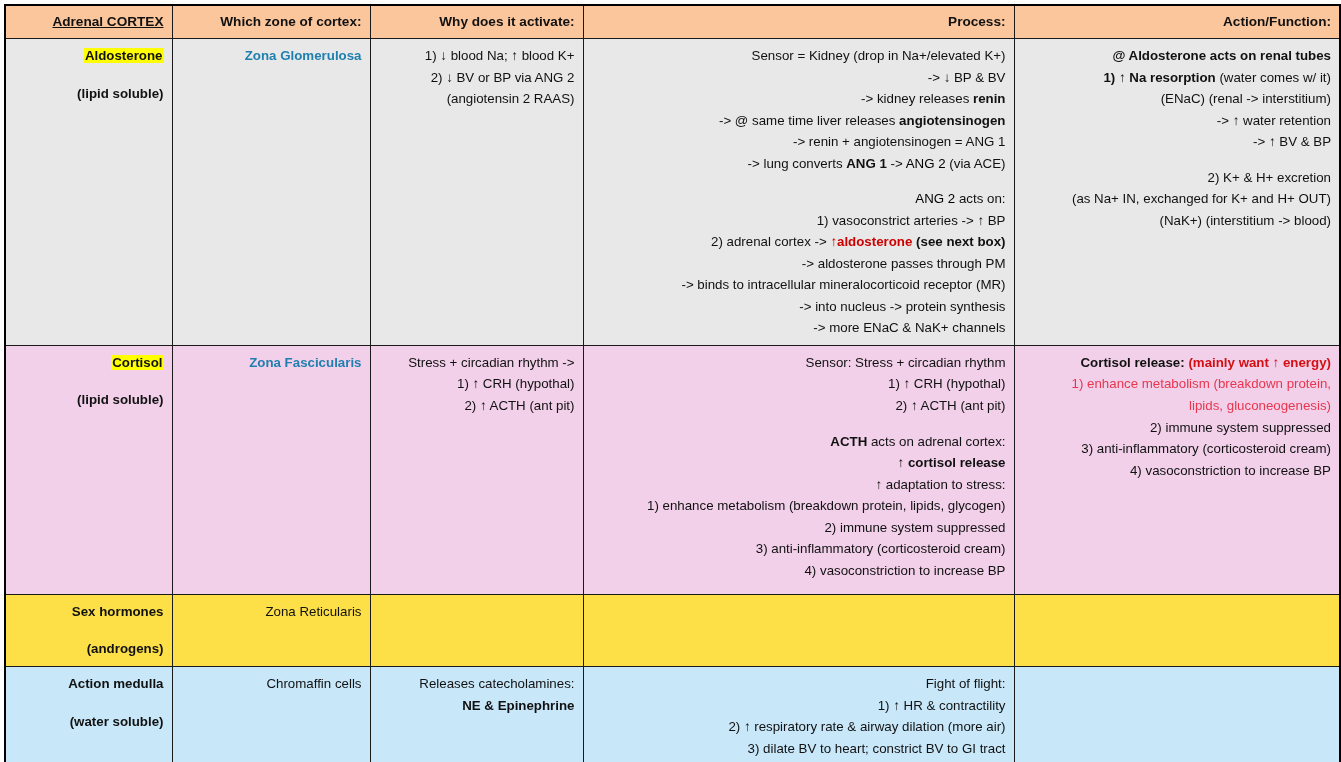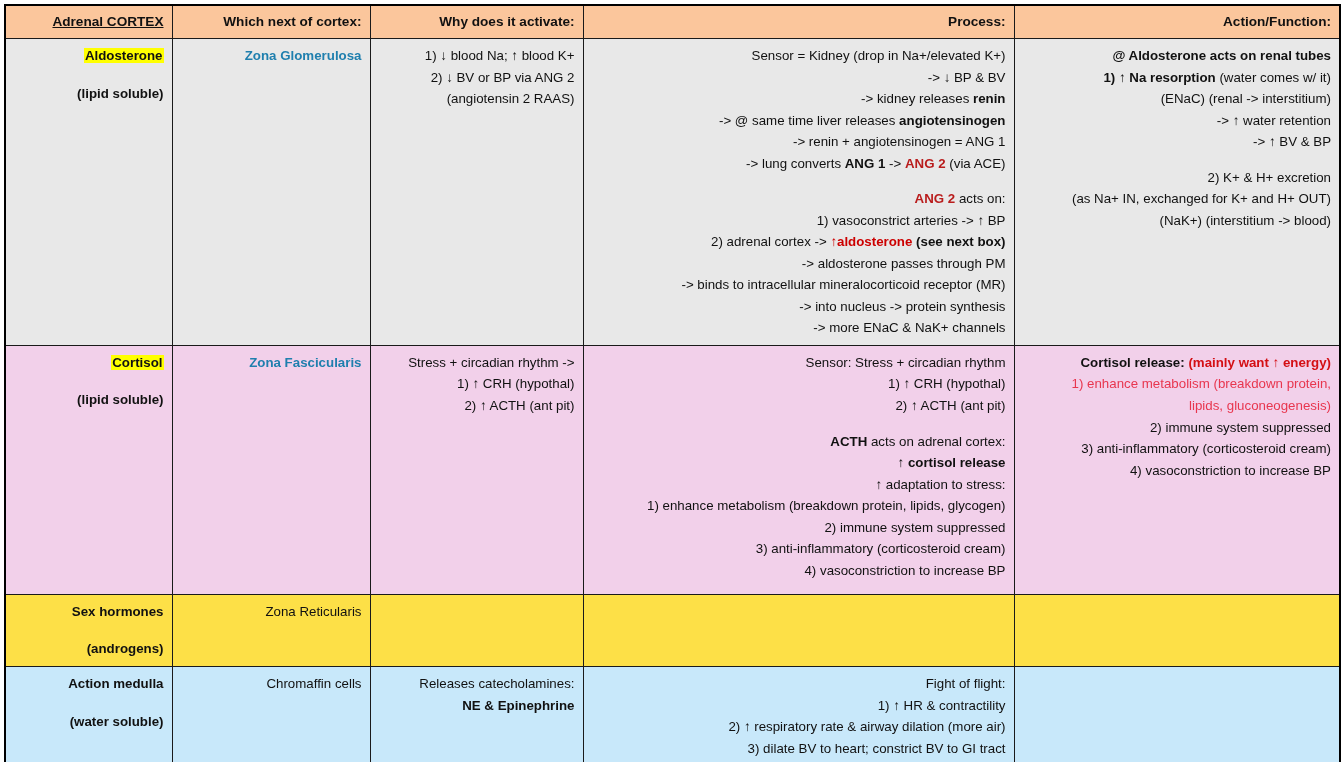--- a/index.html
+++ b/index.html
@@ -60,21 +60,21 @@
   tr.row-sex td         { background: #fde047; height: 58px; }
   tr.row-medulla td     { background: #c8e8fa; height: 133px; }
 
   .hl-yellow {
     background: #ffff00;
     font-weight: bold;
     padding: 0 1px;
   }
   .b { font-weight: bold; }
   .teal { color: #1f7fae; font-weight: bold; }
-  .purple { color: #b91c1c; font-weight: bold; }
+  .purple { color: #000000; font-weight: normal; }
   .red { color: #cc0000; font-weight: bold; }
   .red-plain { color: #e8364f; }
   .red-dark-b { color: #d40f14; font-weight: bold; }
   .sp { display: block; height: 14px; }
   .squiggle {
     text-decoration-style: wavy;
     text-decoration-color: #e03030;
     text-decoration-thickness: 1px;
     text-underline-offset: 2px;
   }
@@ -95,21 +95,21 @@
         <col class="c4">
         <col class="c5">
     </colgroup>
     <tbody>
 
       <tr class="header-row">
         <td>
           <span class="u">Adrenal CORTEX</span>
         </td>
         <td>
-          <span>Which next of cortex:</span>
+          <span>Which zone of cortex:</span>
         </td>
         <td>
           <span>Why does it activate:</span>
         </td>
         <td>
           <span>Process:</span>
         </td>
         <td>
           <span>Action/Function:</span>
         </td>

